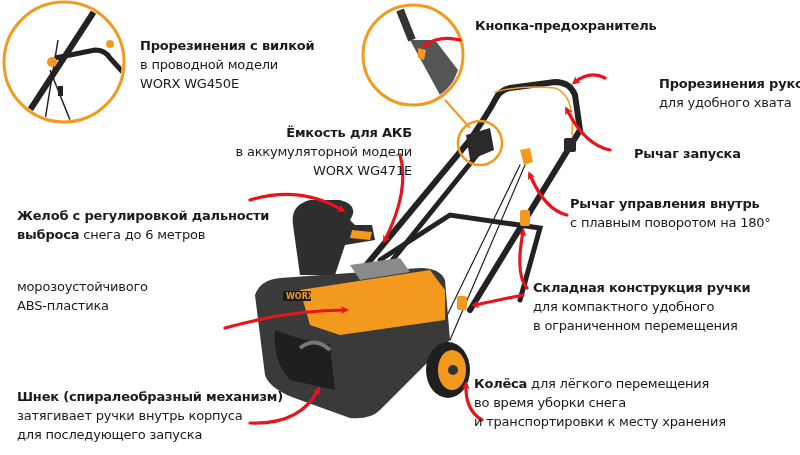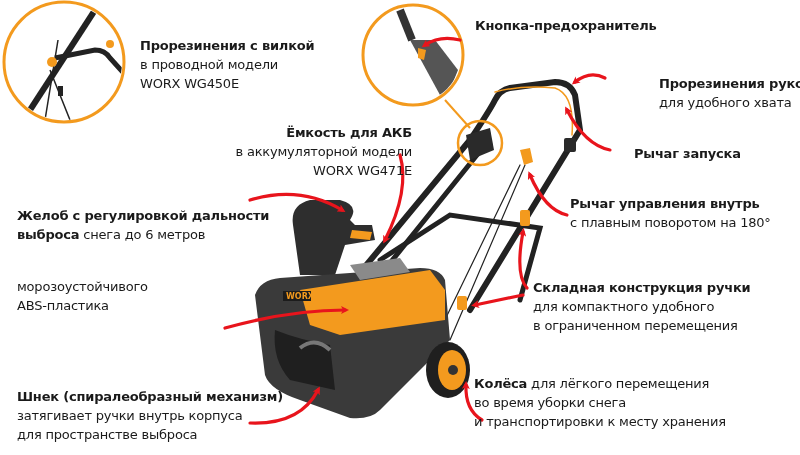--- a/index.html
+++ b/index.html
@@ -153,21 +153,21 @@
 
   <div class="label" style="left:533px; top:278px;">
     <div><b>Складная конструкция ручки</b></div>
     <div>для компактного удобного</div>
     <div>в ограниченном перемещения</div>
   </div>
 
   <div class="label" style="left:17px; top:375px;margin-top:12px;">
     <div><b>Шнек (спиралеобразный механизм)</b></div>
     <div>затягивает ручки внутрь корпуса</div>
-    <div>для пространстве выброса</div>
+    <div>для последующего запуска</div>
   </div>
 
   <div class="label" style="left:474px; top:374px;">
     <div><b>Колёса</b><span class="plain"> для лёгкого перемещения</span></div>
     <div>во время уборки снега</div>
     <div>и транспортировки к месту хранения</div>
   </div>
 
 </div>
 

